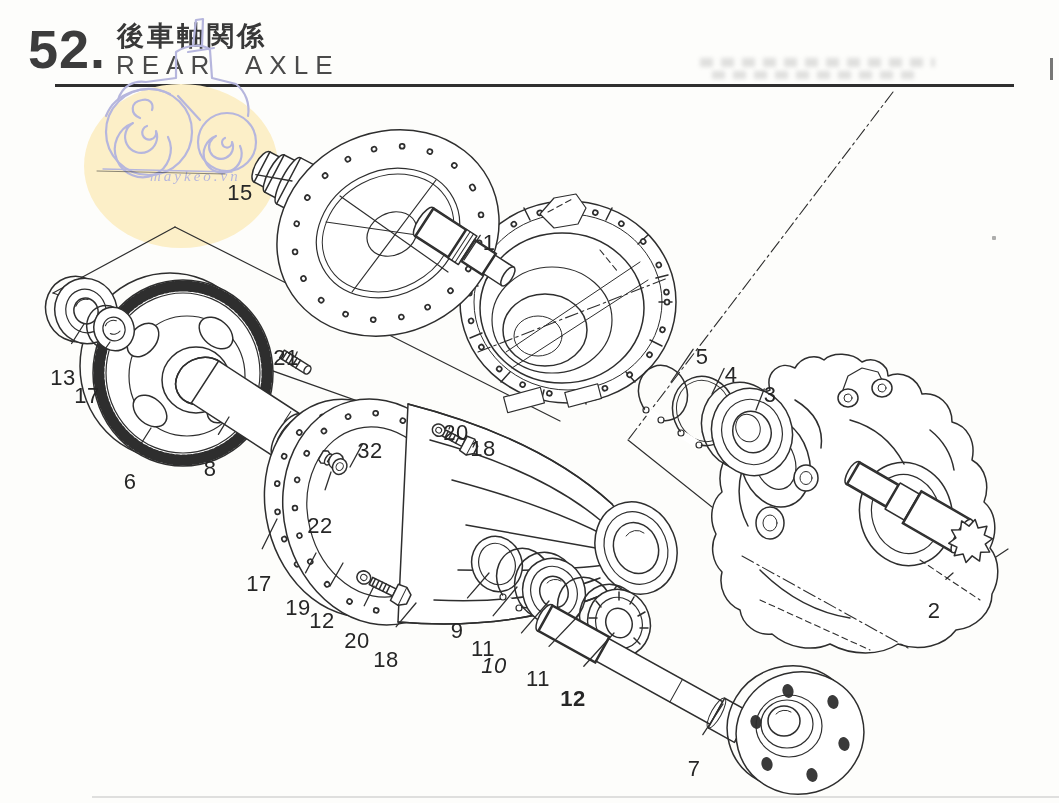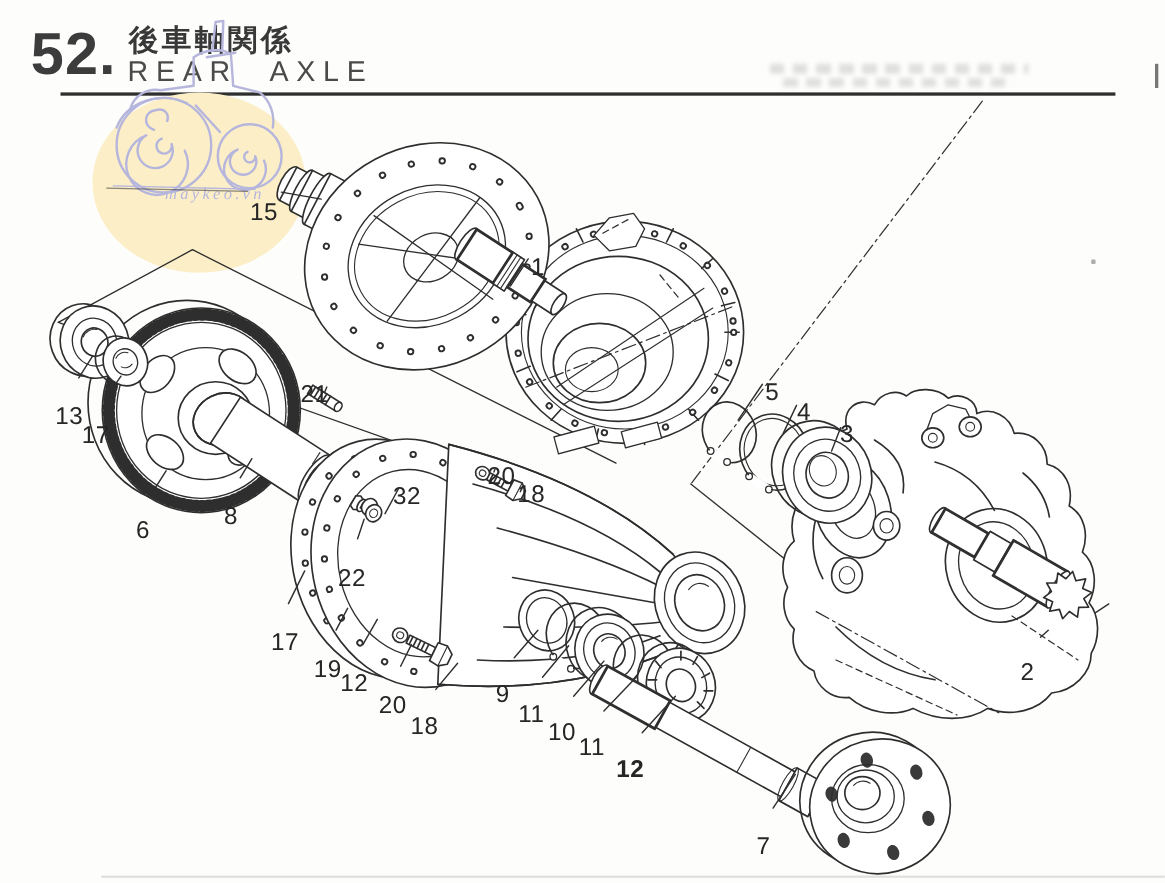--- a/index.html
+++ b/index.html
@@ -459,21 +459,21 @@
   <div id="labels">
       <div class="callout" style="left: 489px; top: 222px;">1</div>
       <div class="callout" style="left: 934px; top: 590px;">2</div>
       <div class="callout" style="left: 770px; top: 374px;">3</div>
       <div class="callout" style="left: 731px; top: 354px;">4</div>
       <div class="callout" style="left: 702px; top: 336px;">5</div>
       <div class="callout" style="left: 130px; top: 461px;">6</div>
       <div class="callout" style="left: 694px; top: 748px;">7</div>
       <div class="callout" style="left: 210px; top: 448px;">8</div>
       <div class="callout" style="left: 457px; top: 610px;">9</div>
-      <div class="callout" style="left: 511px; top: 645px;">10</div>
+      <div class="callout" style="left: 494px; top: 645px; font-style: italic;">10</div>
       <div class="callout" style="left: 483px; top: 628px;">11</div>
       <div class="callout" style="left: 538px; top: 658px;">11</div>
       <div class="callout" style="left: 573px; top: 678px; font-weight: bold;">12</div>
       <div class="callout" style="left: 63px; top: 357px;">13</div>
       <div class="callout" style="left: 87px; top: 375px;">17</div>
       <div class="callout" style="left: 240px; top: 172px;">15</div>
       <div class="callout" style="left: 322px; top: 600px;">12</div>
       <div class="callout" style="left: 259px; top: 563px;">17</div>
       <div class="callout" style="left: 483px; top: 428px;">18</div>
       <div class="callout" style="left: 386px; top: 639px;">18</div>

